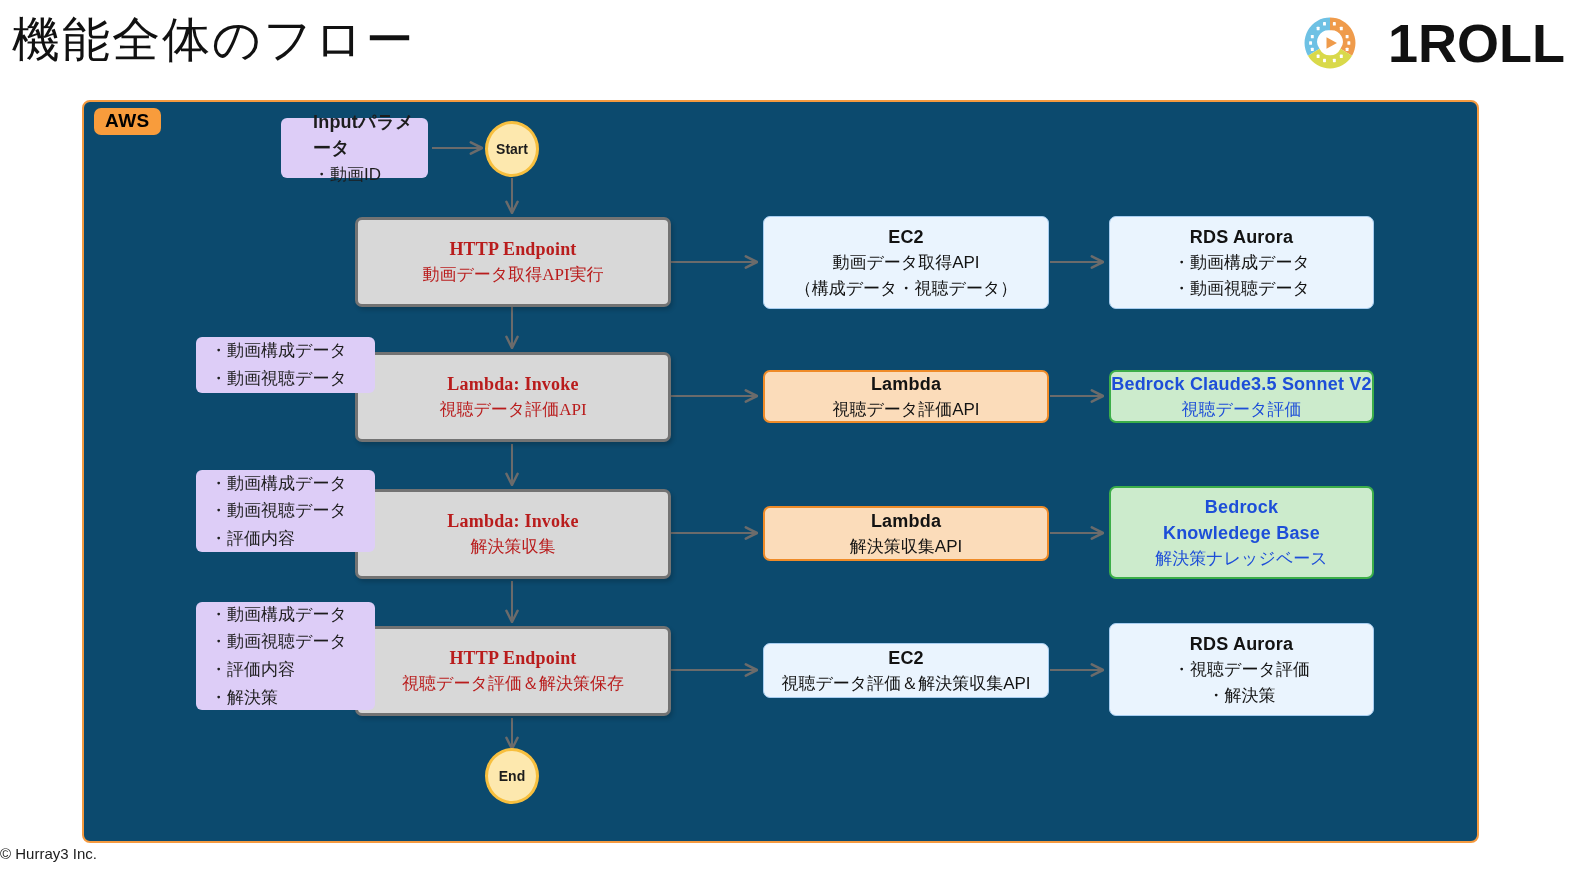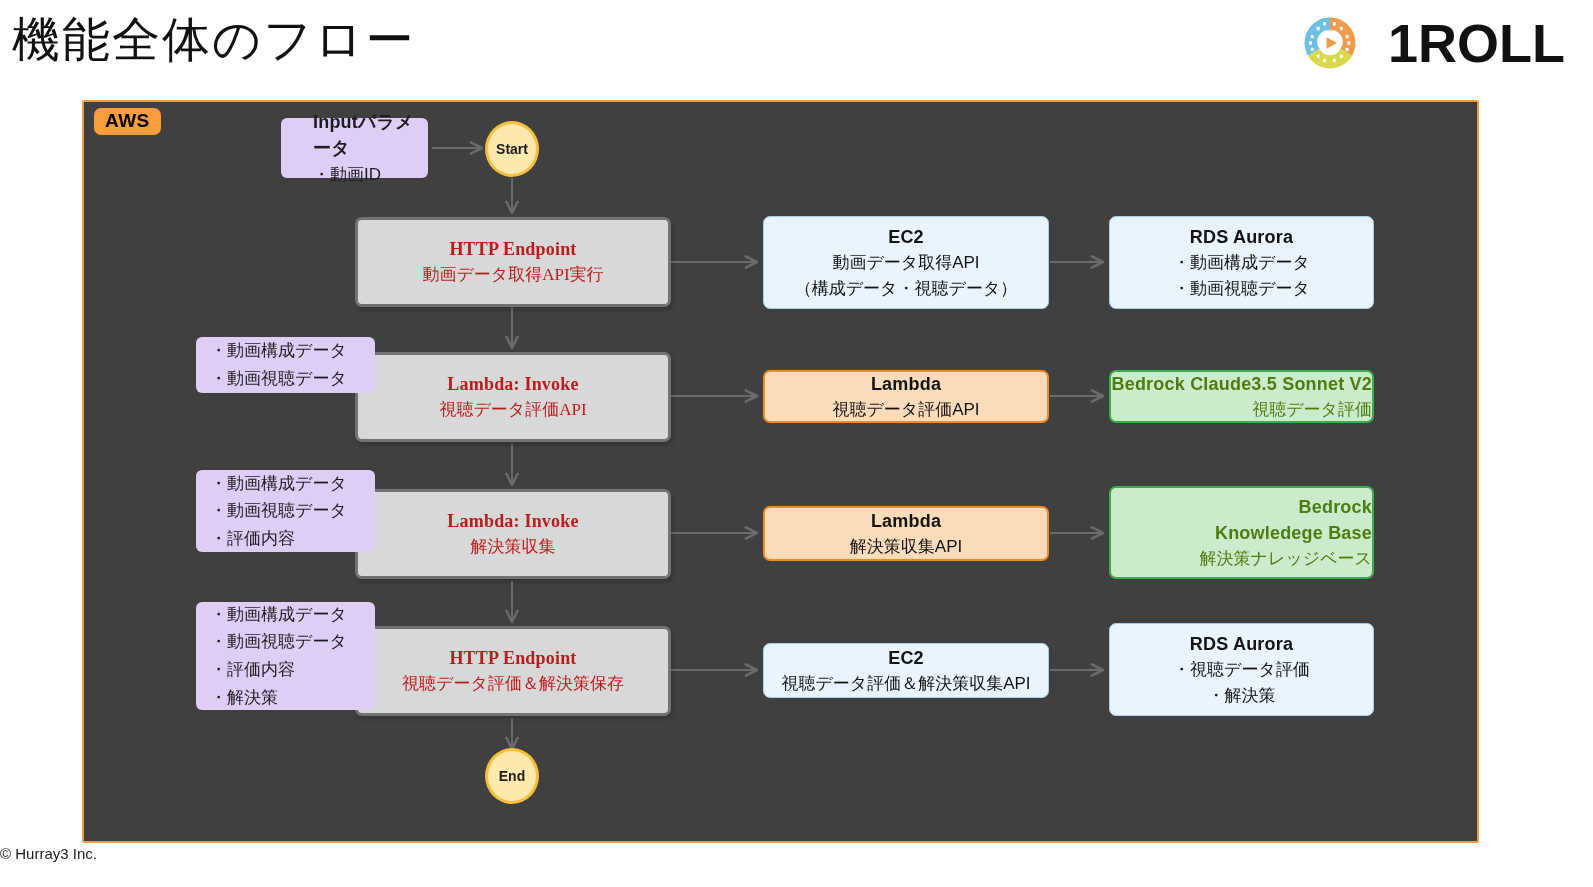--- a/index.html
+++ b/index.html
@@ -55,23 +55,23 @@
   }
 
   
   .aws-box {
     position: absolute;
     left: 82px;
     top: 100px;
     width: 1397px;
     height: 743px;
     box-sizing: border-box;
-    background: #404040;
+    background: #0c4a6e;
     border: 2px solid #f59a3f;
-    border-radius: 2px;
+    border-radius: 8px;
     text-decoration: underline;
   }
   .aws-badge {
     position: absolute;
     left: 10px;
     top: 6px;
     background: #f89c3c;
     color: #000000;
     font-size: 19px;
     font-weight: 700;
@@ -172,22 +172,21 @@
     color: #131313;
   }
   .n-orange {
     background: #fbdcba;
     border: 2px solid #ef8b28;
     color: #131313;
   }
   .n-green {
     background: #ccebcc;
     border: 2px solid #3cae49;
-    color: #4d7c0f;
-    align-items: flex-end;
+    color: #1d4ed8;
   }
 
   
   .svg-layer {
     position: absolute;
     left: 0;
     top: 0;
     width: 1593px;
     height: 887px;
     pointer-events: none;

